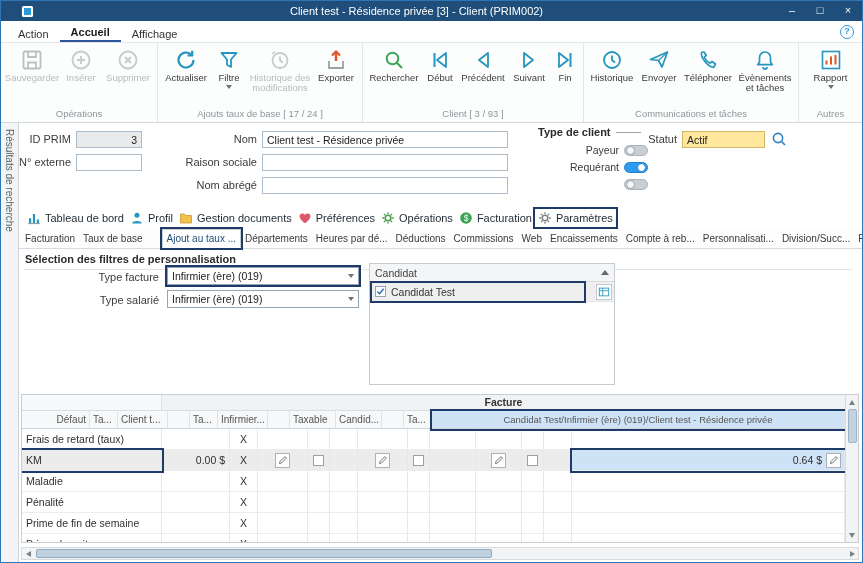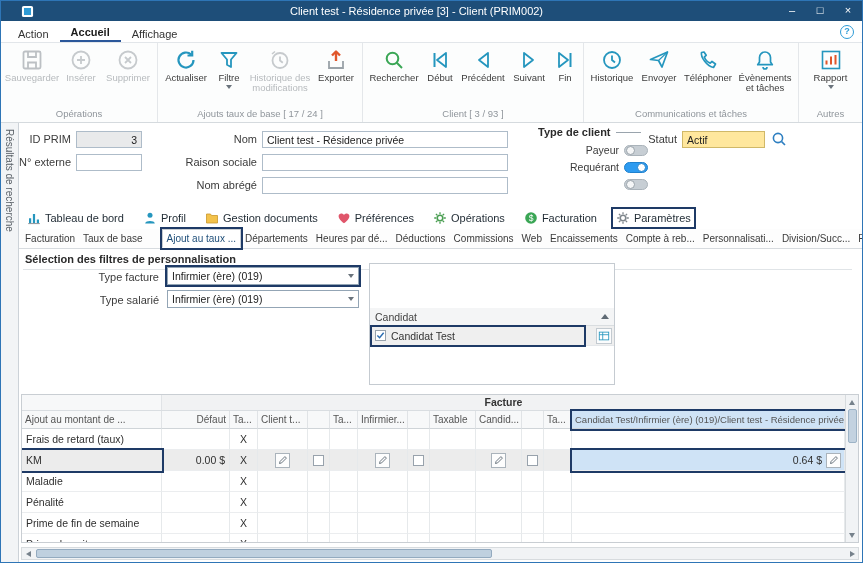--- a/index.html
+++ b/index.html
@@ -63,42 +63,42 @@
 .toggle.on{background:#2d9bf0;border-color:#1e81cf;}
 .toggle.on .knob{left:auto;right:1px;background:#fff;border-color:#1e81cf;}
 .t-payeur{left:605px;top:22px;}
 .t-requerant{left:605px;top:39px;}
 .t-receveur{left:605px;top:56px;}
 .l-statut{left:622px;top:8px;width:36px;}
 .i-statut{left:663px;top:8px;width:83px;background:#ffe79d;border-color:#d0b868;}
 .statut-search{position:absolute;left:751px;top:7px;width:18px;height:18px;display:flex;align-items:center;justify-content:center;}
 
 
-.navtabs{position:absolute;top:84px;left:0;right:0;height:22px;display:flex;align-items:center;gap:13px;padding-left:5px;background:#fff;}
+.navtabs{position:absolute;top:84px;left:0;right:0;height:22px;display:flex;align-items:center;padding-left:5px;background:#fff;}
 .navtab{display:flex;align-items:center;gap:4px;font-size:11px;color:#1f2a33;white-space:nowrap;padding:2px 3px;}
 .nicon{width:14px;height:14px;display:inline-flex;}
 
 
 .subtabs{position:absolute;top:106px;left:0;right:0;height:20px;display:flex;align-items:center;border-bottom:1px solid #d7dbdf;background:#fdfdfd;font-size:10px;color:#3a3a3a;padding-left:2px;}
 .subtab{padding:3px 4px;white-space:nowrap;}
 .subtab.active{background:#fff;border:1px solid #c9ced3;border-bottom-color:#fff;color:#1e4e79;margin-left:15px;}
 
 
 .filters{position:absolute;top:126px;left:0;right:0;height:145px;}
 .fil-title{position:absolute;left:6px;top:4px;font-weight:bold;font-size:11px;color:#2b2b2b;}
 .fil-rule{position:absolute;left:4px;right:10px;top:20px;height:1px;background:#e0e4e7;}
 .l-tf{left:48px;top:20px;width:92px;}
 .l-ts{left:48px;top:43px;width:92px;}
 .dropdown{position:absolute;width:192px;height:18px;border:1px solid #93a5b5;background:#fff;display:flex;align-items:center;padding:0 4px;}
 .dd-tf{left:148px;top:18px;}
 .dd-ts{left:148px;top:41px;}
 .dd-value{flex:1;font-size:10.5px;color:#222;white-space:nowrap;overflow:hidden;}
 .dropdown .dd-caret{margin-top:0;}
 .cgrid{position:absolute;left:350px;top:14px;width:246px;height:122px;border:1px solid #c5cbd1;background:#fff;}
-.cgrid-header{height:18px;background:#f4f5f6;border-bottom:1px solid #d9dde0;display:flex;align-items:center;padding:0 5px;font-size:10.5px;color:#444;margin-top:44px;}
+.cgrid-header{height:18px;background:#f4f5f6;border-bottom:1px solid #d9dde0;display:flex;align-items:center;padding:0 5px;font-size:10.5px;color:#444;}
 .sort-up{margin-left:auto;width:0;height:0;border-left:4px solid transparent;border-right:4px solid transparent;border-bottom:5px solid #5f6a74;}
 .cgrid-row{height:20px;display:flex;align-items:center;background:#efefef;border-bottom:1px solid #e4e7ea;padding:0 2px;}
 .crow-inner{display:flex;align-items:center;gap:5px;width:212px;height:18px;padding-left:3px;}
 .crow-label{font-size:10.5px;color:#333;}
 .cgrid-tool{margin-left:auto;width:16px;height:16px;display:flex;align-items:center;justify-content:center;border:1px solid #c3cad0;background:#fbfcfd;}
 .cb{width:11px;height:11px;border:1px solid #98a2ac;background:#fff;display:inline-flex;align-items:center;justify-content:center;}
 
 
 .ftable{position:absolute;left:2px;top:271px;width:838px;height:149px;border:1px solid #c9ced3;background:#fff;overflow:hidden;}
 .tmain{position:absolute;left:0;top:0;right:13px;bottom:0;overflow:hidden;}
@@ -517,21 +517,20 @@
         </div>
       </div>
 
       <div class="ftable">
         <div class="tmain">
           <div class="tband">
             <div class="tband-first"></div>
             <div class="tband-title">Facture</div>
           </div>
           <div class="thead">
-            <div class="th c0">Ajout au montant de ...</div>
             <div class="th c1 num">Défaut</div>
             <div class="th c2">Ta...</div>
             <div class="th c3">Client t...</div>
             <div class="th c4"></div>
             <div class="th c5">Ta...</div>
             <div class="th c6">Infirmier...</div>
             <div class="th c7"></div>
             <div class="th c8">Taxable</div>
             <div class="th c9">Candid...</div>
             <div class="th c10"></div>

